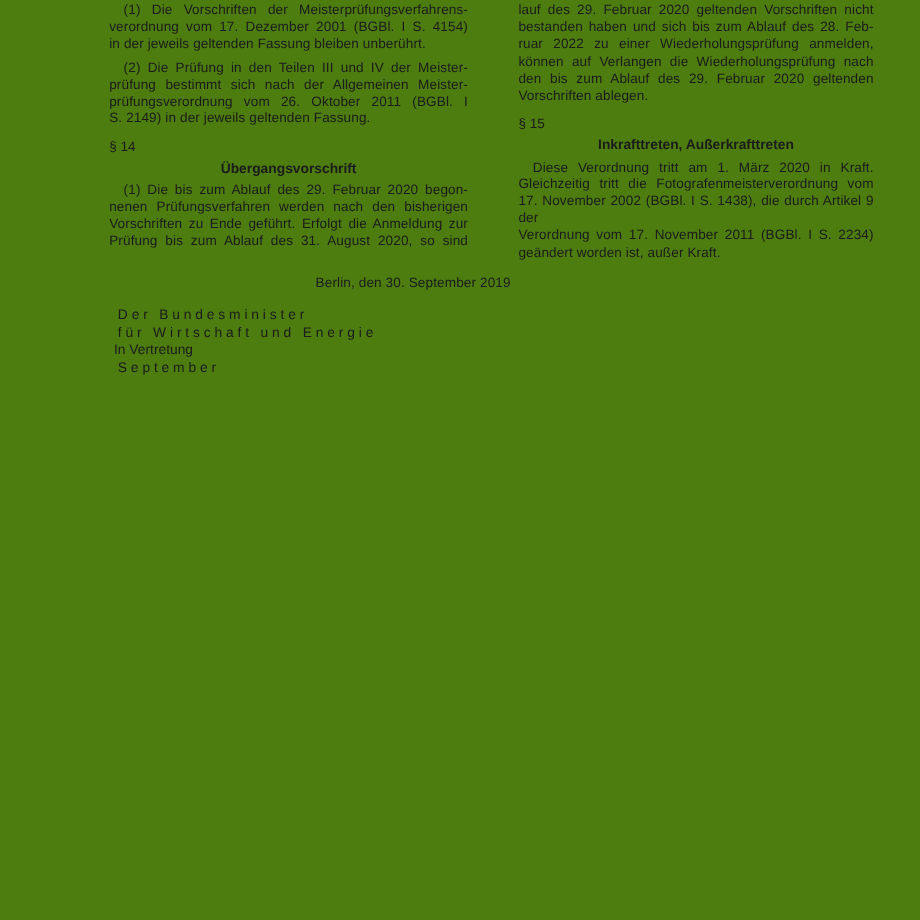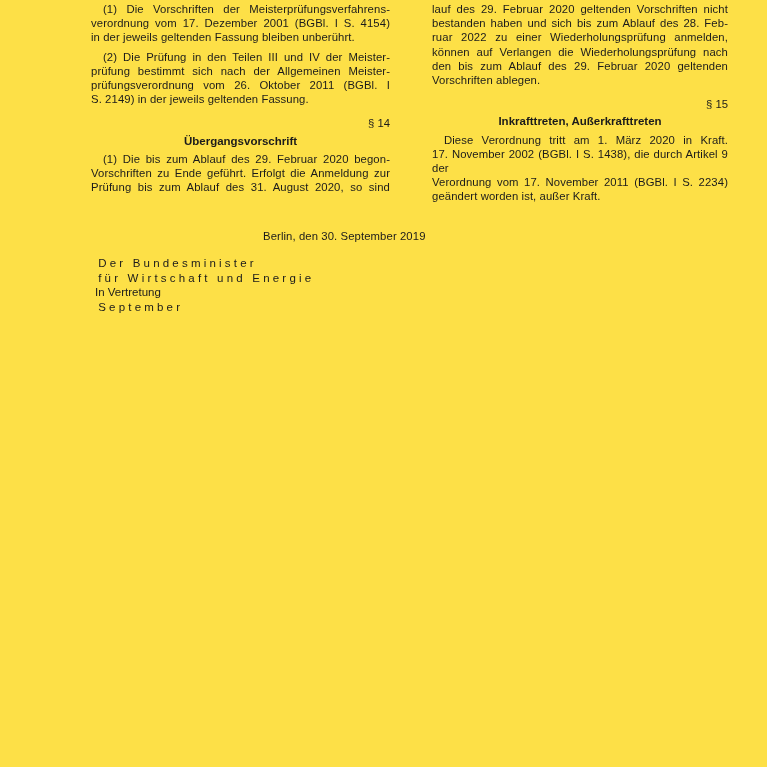--- a/index.html
+++ b/index.html
@@ -12,21 +12,21 @@
     height: 767px;
     position: relative;
     overflow: hidden;
     font-family: "Liberation Sans", "DejaVu Sans", sans-serif;
     color: #1b1b1b;
     -webkit-font-smoothing: antialiased;
   }
   .page {
     position: absolute;
     inset: 0;
-    background: #fde047;
+    background: #4d7c0f;
   }
   .col {
     position: absolute;
     top: 2px;
   }
   .col-left  { left: 91px;  width: 299px; }
   .col-right { left: 404px; width: 296px; margin-left: 28px; }
 
   .para { margin: 0; padding: 0; }
   .para + .para { margin-top: 5px; }
@@ -40,21 +40,21 @@
     white-space: normal;
     letter-spacing: 0.1px;
   }
   .line.first { text-indent: 12px; }
   .line.last  { text-align-last: left; }
 
   .section-num {
     margin-top: 10px;
     font-size: 11.3px;
     line-height: 14.2px;
-    text-align: right;
+    text-align: left;
   }
   .section-title {
     margin-top: 3px;
     font-size: 11.5px;
     line-height: 14.2px;
     font-weight: bold;
     text-align: center;
   }
 
   .sig-place-date {
@@ -95,38 +95,40 @@
     <div class="para">
       <div class="line first">(2) Die Prüfung in den Teilen III und IV der Meister-</div>
       <div class="line">prüfung bestimmt sich nach der Allgemeinen Meister-</div>
       <div class="line">prüfungsverordnung vom 26. Oktober 2011 (BGBl. I</div>
       <div class="line last">S. 2149) in der jeweils geltenden Fassung.</div>
     </div>
     <div class="section-num">§ 14</div>
     <div class="section-title">Übergangsvorschrift</div>
     <div class="para after-section">
       <div class="line first">(1) Die bis zum Ablauf des 29. Februar 2020 begon-</div>
+      <div class="line">nenen Prüfungsverfahren werden nach den bisherigen</div>
       <div class="line">Vorschriften zu Ende geführt. Erfolgt die Anmeldung zur</div>
       <div class="line">Prüfung bis zum Ablauf des 31. August 2020, so sind</div>
     </div>
   </div>
 
   <div class="col col-right">
     <div class="para">
       <div class="line">lauf des 29. Februar 2020 geltenden Vorschriften nicht</div>
       <div class="line">bestanden haben und sich bis zum Ablauf des 28. Feb-</div>
       <div class="line">ruar 2022 zu einer Wiederholungsprüfung anmelden,</div>
       <div class="line">können auf Verlangen die Wiederholungsprüfung nach</div>
       <div class="line">den bis zum Ablauf des 29. Februar 2020 geltenden</div>
       <div class="line last">Vorschriften ablegen.</div>
     </div>
     <div class="section-num">§ 15</div>
     <div class="section-title">Inkrafttreten, Außerkrafttreten</div>
     <div class="para after-section">
       <div class="line first">Diese Verordnung tritt am 1. März 2020 in Kraft.</div>
+      <div class="line">Gleichzeitig tritt die Fotografenmeisterverordnung vom</div>
       <div class="line">17. November 2002 (BGBl. I S. 1438), die durch Artikel 9 der</div>
       <div class="line">Verordnung vom 17. November 2011 (BGBl. I S. 2234)</div>
       <div class="line last">geändert worden ist, außer Kraft.</div>
     </div>
   </div>
 
   <div class="sig-place-date">Berlin, den 30. September 2019</div>
   <div class="sig-block">
     <div class="sig-line spaced">Der Bundesminister</div>
     <div class="sig-line spaced">für Wirtschaft und Energie</div>

